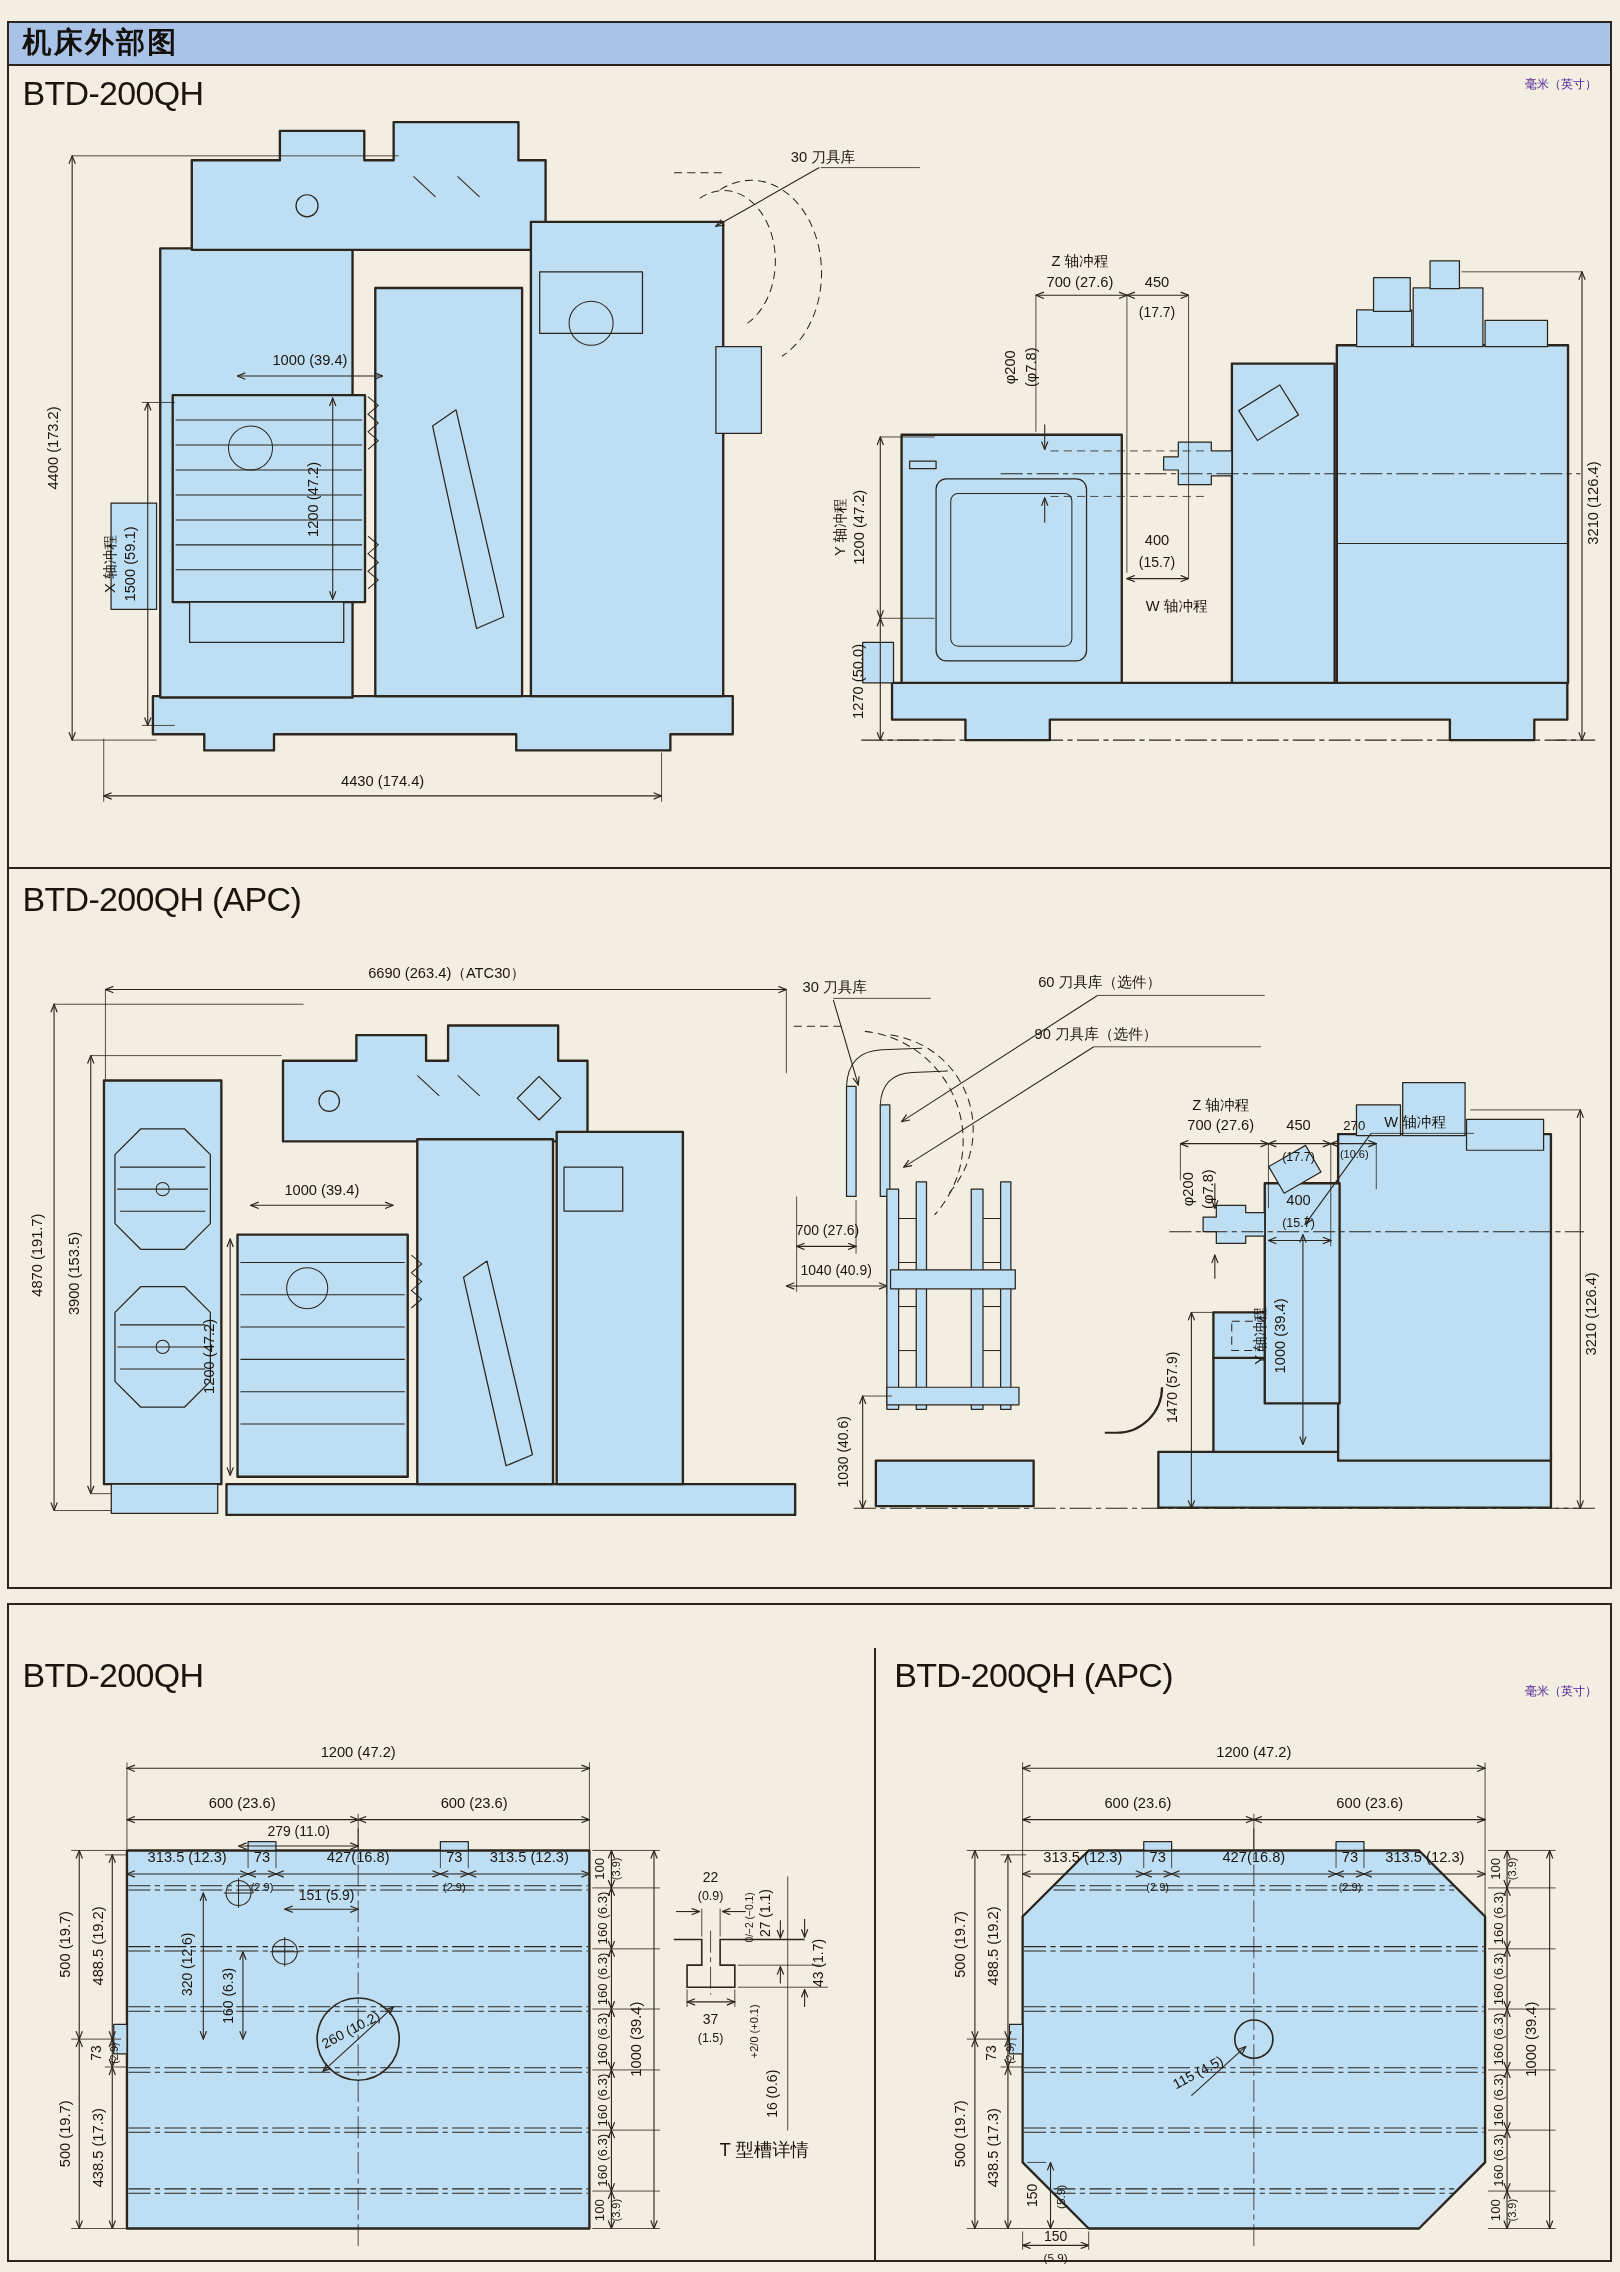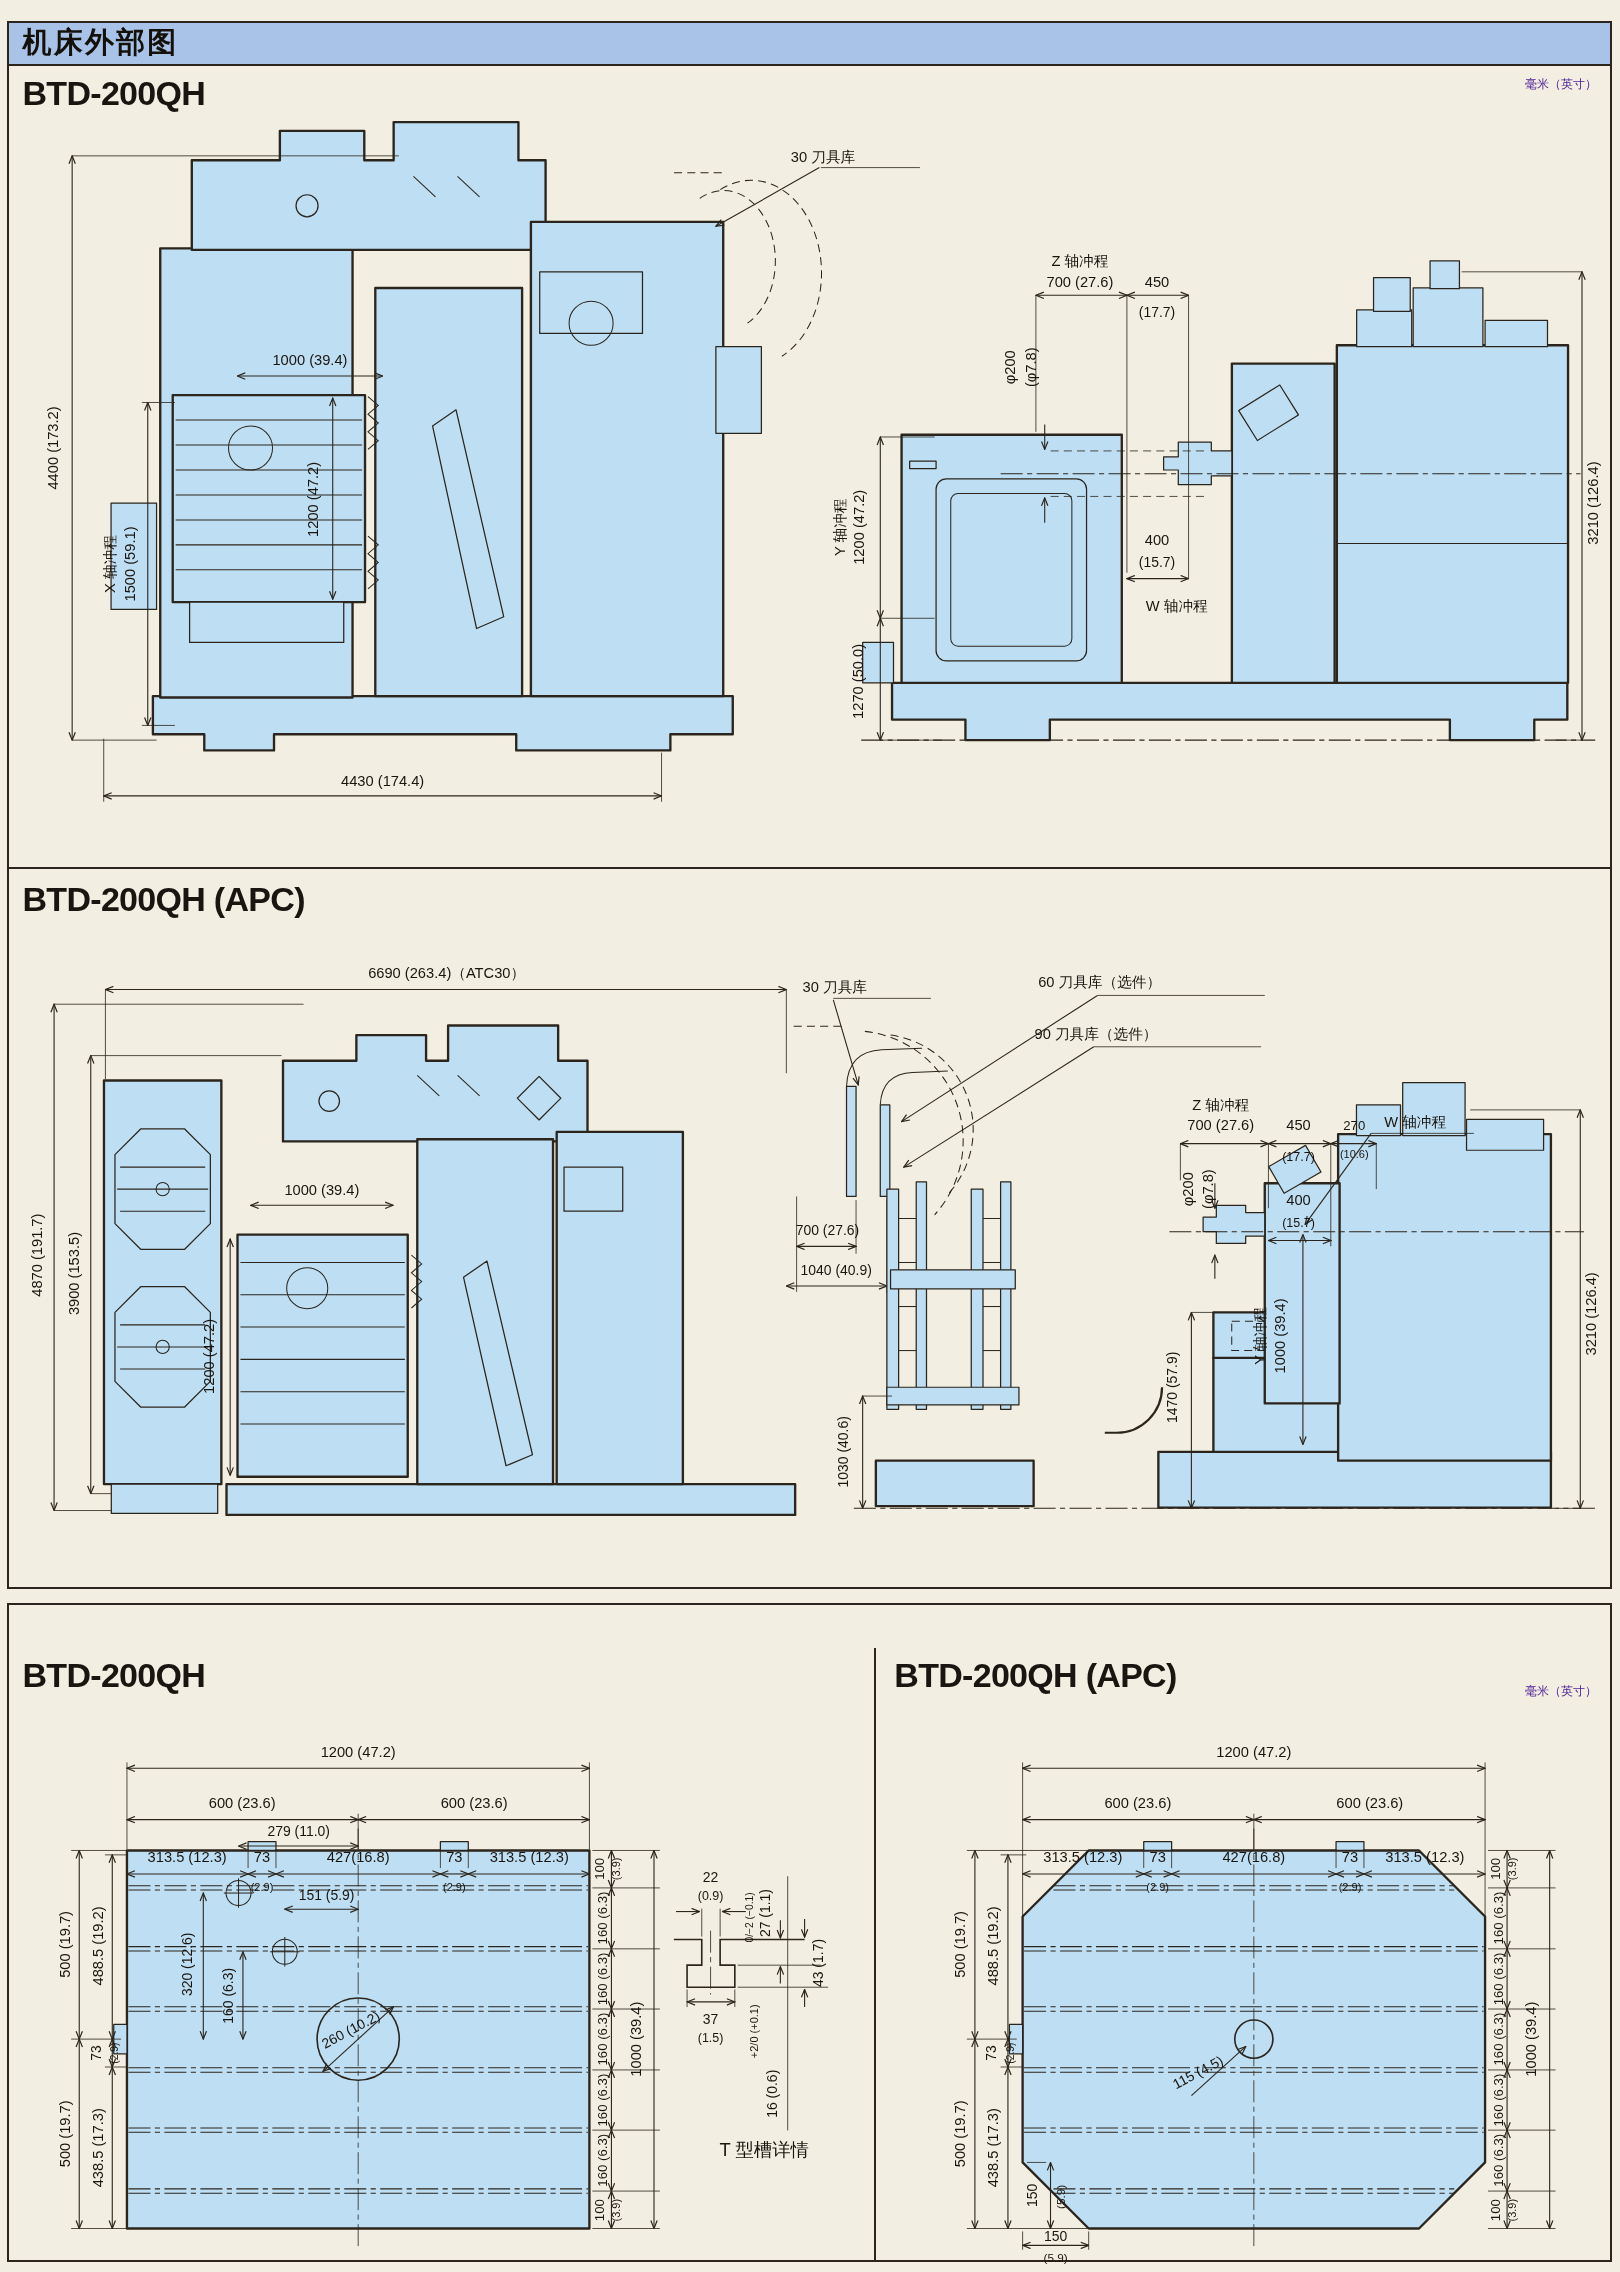--- a/index.html
+++ b/index.html
@@ -1,21 +1,21 @@
 <!DOCTYPE html>
 <html style="font-size:11.7px"><head>
 <meta charset="utf-8">
 <style>
   *{margin:0;padding:0;box-sizing:border-box}
   html,body{width:1621px;height:2273px}
   body{position:relative;background:#f2eee1;font-family:"Liberation Sans",sans-serif;color:#191410}
   .panel{position:absolute;background:#f2eee1;border:2.2px solid #2b251d}
   .bluebar{position:absolute;left:0;top:0;right:0;height:43px;background:#a9c3e8;border-bottom:2.2px solid #2b251d;display:flex;align-items:flex-start;padding-left:13.2px}
   .bluebar span{font-size:29px;font-weight:bold;letter-spacing:2.2px;color:#14100b}
-  .model-title{position:absolute;font-size:34px;font-weight:bold;letter-spacing:-0.7px;color:#1a1510}
+  .model-title{position:absolute;font-size:34px;font-weight:normal;letter-spacing:-0.7px;color:#1a1510}
   .units{position:absolute;font-size:12px;color:#4c1d95}
   .divider-h{position:absolute;left:0;right:0;border-top:2.2px solid #2b251d}
   .divider-v{position:absolute;border-left:2.2px solid #2b251d}
   svg{position:absolute;overflow:visible}
   svg text{font-family:"Liberation Sans",sans-serif;fill:#1a1510;font-size:22px;text-anchor:middle}
   .t25{font-size:25px}.t20{font-size:20px}.t19{font-size:19px}.t18{font-size:18px}
   .t17{font-size:17px}.t16{font-size:16px}.t15{font-size:15px}.t14{font-size:14px}
   .dim{stroke:#2b251d;stroke-width:1.5;fill:none}
   .ext{stroke:#2b251d;stroke-width:1.1;fill:none}
   .body{fill:#bedff3;stroke:#2b251d;stroke-width:3.2;stroke-linejoin:round}

